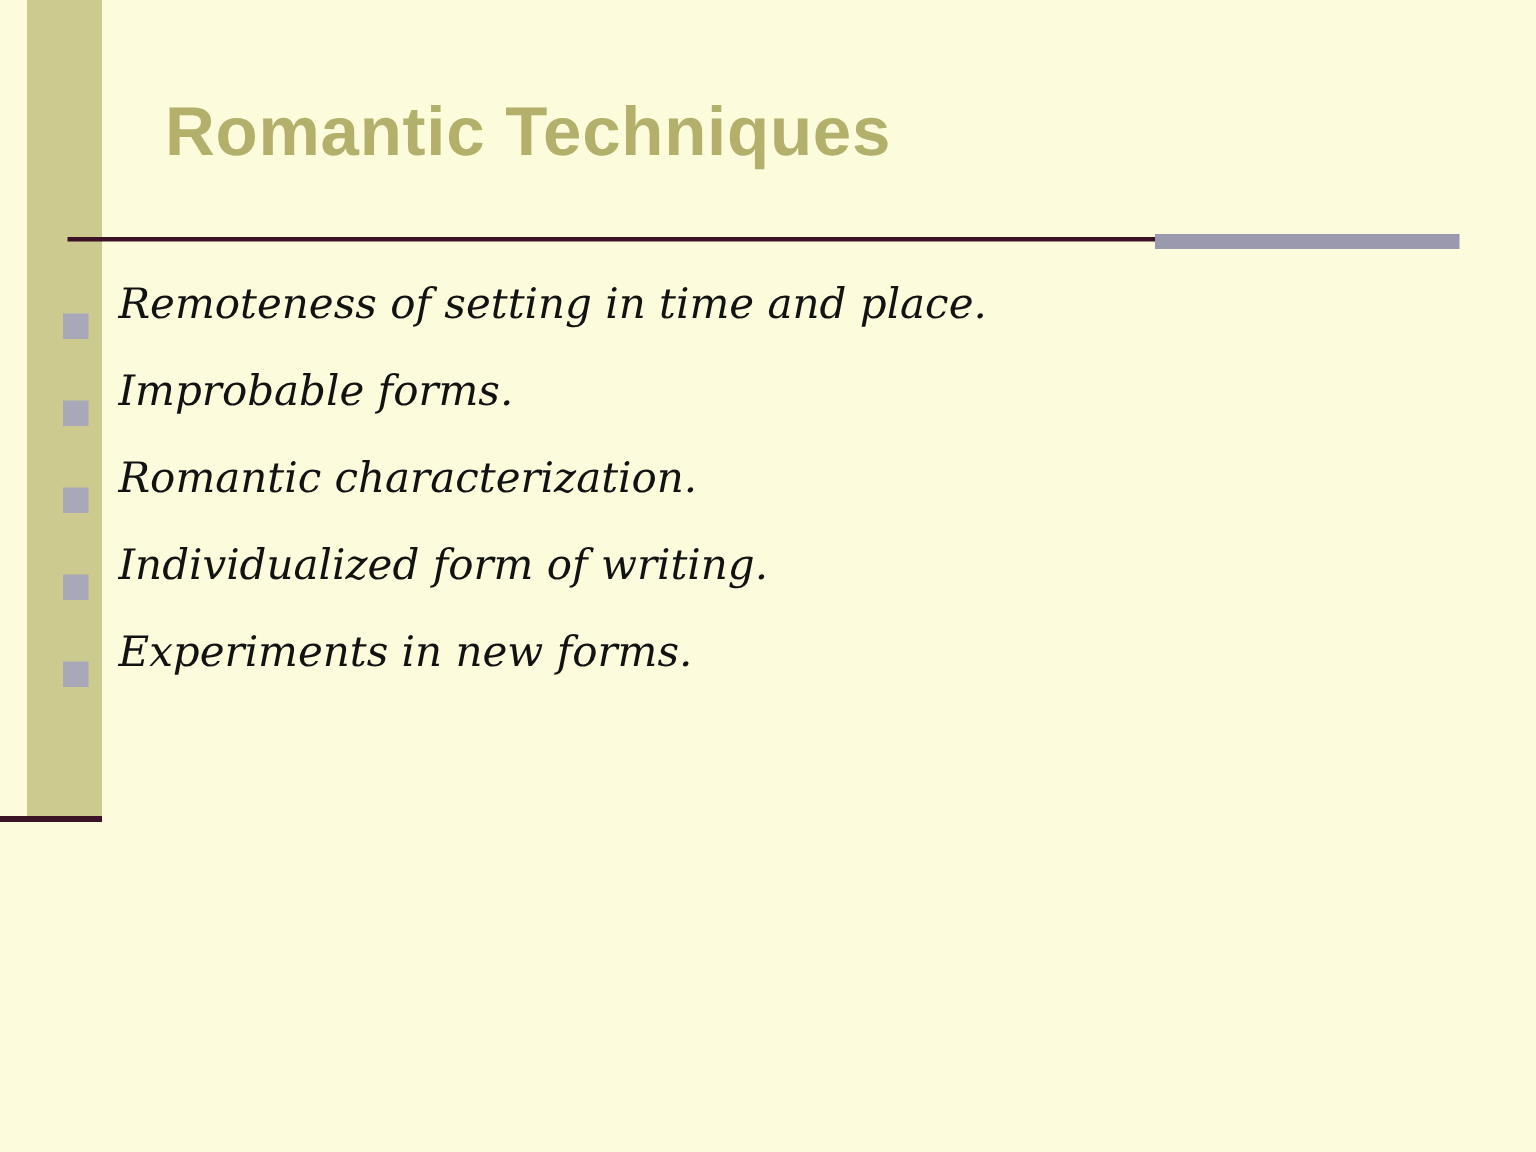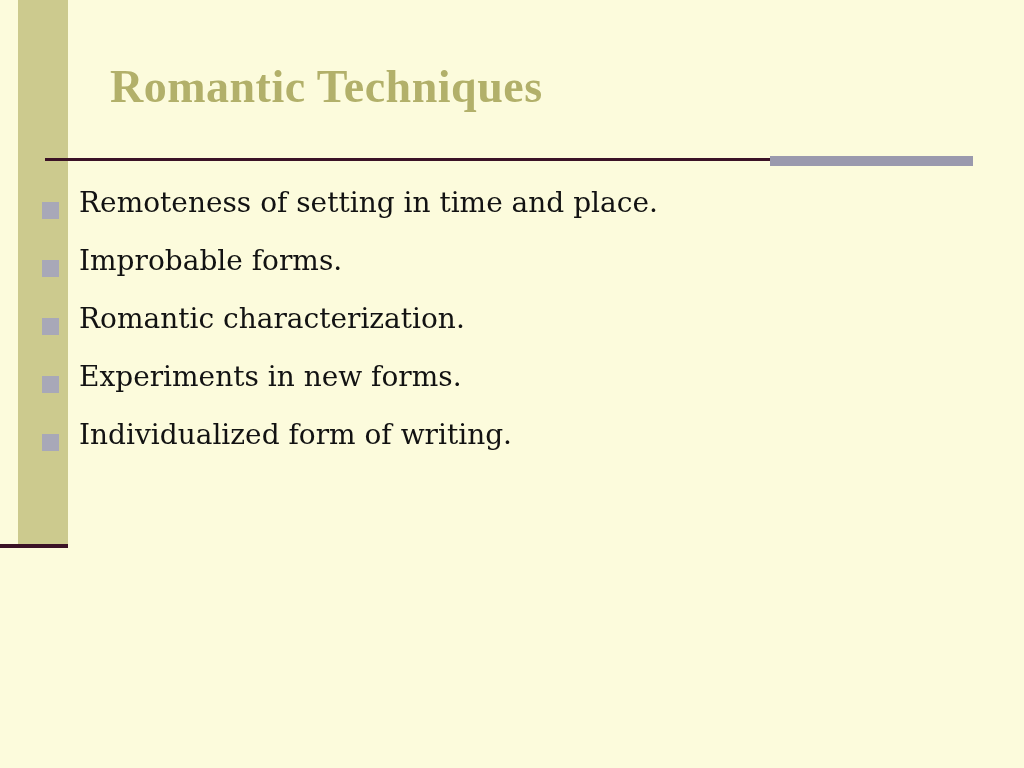--- a/index.html
+++ b/index.html
@@ -36,21 +36,21 @@
     width: 68px;
     height: 4px;
     background: #3b1226;
   }
   
   .title {
     position: absolute;
     left: 110px;
     top: 62px;
     width: 800px;
-    font-family: Liberation Serif, serif;
+    font-family: Liberation Sans, sans-serif;
     font-weight: bold;
     font-size: 46px;
     line-height: 1.1;
     color: #b2b06a;
     letter-spacing: 0.5px;
   }
   
   .rule-dark {
     position: absolute;
     left: 45px;
@@ -69,23 +69,24 @@
   }
   
   .bullets {
     position: absolute;
     left: 42px;
     top: 180px;
     width: 930px;
   }
   .bullet-row {
     display: flex;
-    align-items: center;
+    align-items: flex-end;
     margin-bottom: 12px;
     height: 46px;
+    font-style: italic;
   }
   .bullet-marker {
     width: 17px;
     height: 17px;
     background: #a8a8b8;
     margin-top: 14px;
     margin-right: 20px;
     flex: 0 0 auto;
   }
   .bullet-text {
@@ -122,22 +123,22 @@
     </div>
 
     <div class="bullet-row">
       <span class="bullet-marker"></span>
       <span class="bullet-text">Romantic characterization.</span>
     </div>
 
 
     <div class="bullet-row">
       <span class="bullet-marker"></span>
-      <span class="bullet-text">Experiments in new forms.</span>
+      <span class="bullet-text">Individualized form of writing.</span>
     </div>
 
     <div class="bullet-row">
       <span class="bullet-marker"></span>
-      <span class="bullet-text">Individualized form of writing.</span>
+      <span class="bullet-text">Experiments in new forms.</span>
     </div>
 
   </div>
 </div>
 
 </body></html>

